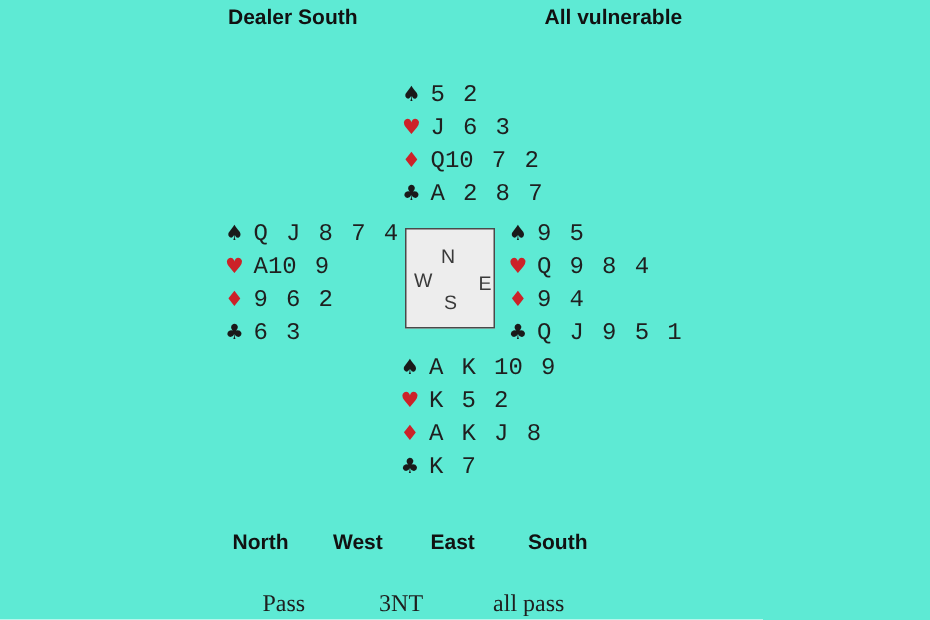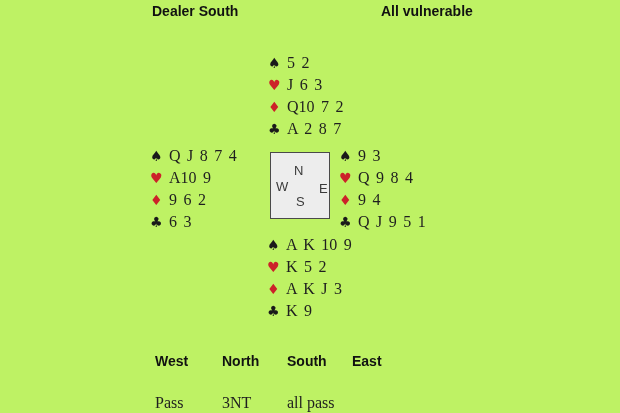--- a/index.html
+++ b/index.html
@@ -1,37 +1,37 @@
 <!DOCTYPE html>
 <html style="--red-suit: #cc2229; --black-suit: #1a1a1a; --compass-bg: #ededed; --compass-border: #4a4a4a;"><head>
 <meta charset="utf-8">
 <style>
   html, body { margin: 0; padding: 0; background: #ffffff; }
   .page {
     position: relative;
     width: 620px;
     height: 413px;
-    background: #bef264;
+    background: #5eead4;
     overflow: hidden;
     font-family: "Liberation Serif", serif;
     color: #1f1f1f;
   }
 
   
   .deal-header-item {
     position: absolute;
     top: 3px;
     font-family: "Liberation Sans", sans-serif;
     font-weight: bold;
     font-size: 14px;
     color: #111111;
     white-space: nowrap;
   }
   .dealer-label { left: 152px; }
-  .vul-label { left: 381px; }
+  .vul-label { left: 363px; }
 
   
   .hand { position: absolute; }
   .hand-north { left: 268px; top: 52px; }
   .hand-west  { left: 150px; top: 145px; }
   .hand-east  { left: 339px; top: 145px; }
   .hand-south { left: 267px; top: 234px; }
 
   .suit-row {
     display: flex;
@@ -42,21 +42,21 @@
   .suit-icon {
     font-family: "DejaVu Sans", sans-serif;
     font-size: 14px;
     width: 15px;
     display: inline-block;
     line-height: 1;
   }
   .suit-black { color: var(--black-suit, #1a1a1a); }
   .suit-red   { color: var(--red-suit, #cc2229); }
   .cards {
-    font-family: Liberation Serif, serif;
+    font-family: Liberation Mono, monospace;
     font-size: 16px;
     color: #1f1f1f;
     margin-left: 4px;
     word-spacing: 2.5px;
     line-height: 1;
   }
 
   
   .compass {
     position: absolute;
@@ -102,21 +102,21 @@
     line-height: 15px;
   }
   .auction-bids .auction-cell {
     font-family: "Liberation Serif", serif;
     font-size: 16px;
     color: #1f1f1f;
     height: 19px;
     line-height: 17px;
     white-space: nowrap;
   }
-  .auction-bids-2 .auction-cell { height: 21px; line-height: 24px; }
+  .auction-bids-2 .auction-cell { height: 21px; line-height: 24px; margin-left: 20px; }
 </style>
 </head>
 <body>
 
 <div class="page">
 
   <div class="deal-header-item dealer-label">Dealer South</div>
   <div class="deal-header-item vul-label">All vulnerable</div>
 
   <div class="hand hand-north">
@@ -153,21 +153,21 @@
     </div>
     <div class="suit-row">
       <span class="suit-icon suit-black">♣</span>
       <span class="cards">6 3</span>
     </div>
   </div>
 
   <div class="hand hand-east">
     <div class="suit-row">
       <span class="suit-icon suit-black">♠</span>
-      <span class="cards">9 3</span>
+      <span class="cards">9 5</span>
     </div>
     <div class="suit-row">
       <span class="suit-icon suit-red">♥</span>
       <span class="cards">Q 9 8 4</span>
     </div>
     <div class="suit-row">
       <span class="suit-icon suit-red">♦</span>
       <span class="cards">9 4</span>
     </div>
     <div class="suit-row">
@@ -180,41 +180,41 @@
     <div class="suit-row">
       <span class="suit-icon suit-black">♠</span>
       <span class="cards">A K 10 9</span>
     </div>
     <div class="suit-row">
       <span class="suit-icon suit-red">♥</span>
       <span class="cards">K 5 2</span>
     </div>
     <div class="suit-row">
       <span class="suit-icon suit-red">♦</span>
-      <span class="cards">A K J 3</span>
-    </div>
-    <div class="suit-row">
-      <span class="suit-icon suit-black">♣</span>
-      <span class="cards">K 9</span>
+      <span class="cards">A K J 8</span>
+    </div>
+    <div class="suit-row">
+      <span class="suit-icon suit-black">♣</span>
+      <span class="cards">K 7</span>
     </div>
   </div>
 
   <div class="compass">
     <span class="compass-n">N</span>
     <span class="compass-w">W</span>
     <span class="compass-e">E</span>
     <span class="compass-s">S</span>
   </div>
 
   <div class="auction">
     <div class="auction-row auction-head">
+      <div class="auction-cell">North</div>
       <div class="auction-cell">West</div>
-      <div class="auction-cell">North</div>
+      <div class="auction-cell">East</div>
       <div class="auction-cell">South</div>
-      <div class="auction-cell">East</div>
     </div>
     <div class="auction-row auction-bids">
       <div class="auction-cell"></div>
       <div class="auction-cell"></div>
       <div class="auction-cell"></div>
     </div>
     <div class="auction-row auction-bids auction-bids-2">
       <div class="auction-cell">Pass</div>
       <div class="auction-cell">3NT</div>
       <div class="auction-cell">all pass</div>

